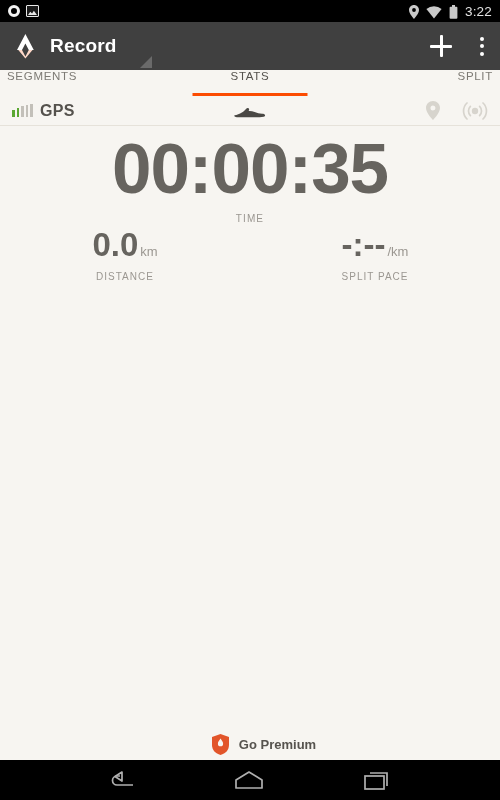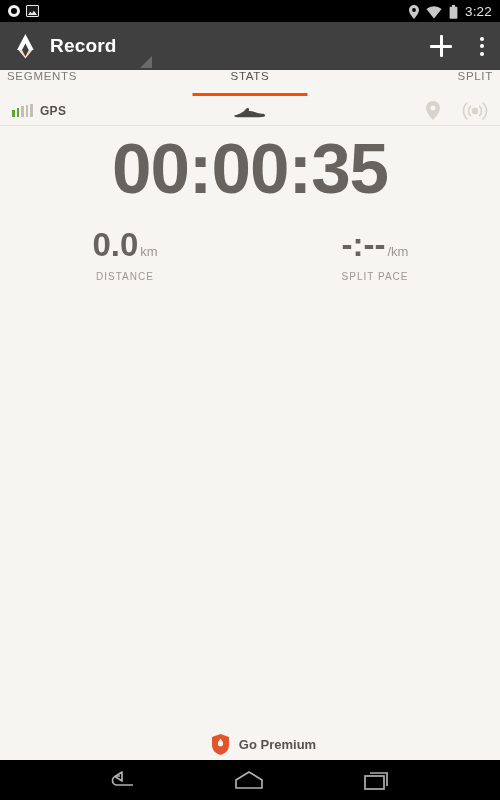--- a/index.html
+++ b/index.html
@@ -78,21 +78,21 @@
   
   .actbar {
     position:absolute; top:96px; left:0; width:500px; height:30px;
     background:#f7f5f1; border-bottom:1px solid #e6e2da;
     display:flex; align-items:center; padding:0 12px;
   }
   .gps { display:flex; align-items:center; gap:7px; }
   .bars { display:flex; align-items:flex-end; gap:2px; height:13px; }
   .bars i { display:block; width:2.6px; background:#c3c0b9; }
   .bars i.on { background:#5ba832; }
-  .gps-label { font-size:12px; font-weight:bold; color:#55524d; letter-spacing:.3px; }
+  .gps-label { font-size:16px; font-weight:bold; color:#55524d; letter-spacing:.3px; }
   .shoe { position:absolute; left:50%; transform:translateX(-50%); width:34px; height:16px; }
   .actbar-right { margin-left:auto; display:flex; align-items:center; gap:22px; }
 
   
   .timer-wrap { position:absolute; top:133px; left:0; width:500px; text-align:center; }
   .timer {
     font-size:71px; font-weight:bold; color:#67645f; letter-spacing:-1px;
     line-height:1; font-family:"Liberation Sans", sans-serif;
   }
   .timer-label {
@@ -208,20 +208,21 @@
       <svg width="26" height="18" viewBox="0 0 26 18">
         <circle cx="13" cy="9" r="3.2" fill="#d7d4cd"></circle>
         <path d="M17.6 4.4a6.5 6.5 0 0 1 0 9.2M8.4 13.6a6.5 6.5 0 0 1 0-9.2" stroke="#d7d4cd" stroke-width="1.7" fill="none" stroke-linecap="round"></path>
         <path d="M21 1a11 11 0 0 1 0 16M5 17A11 11 0 0 1 5 1" stroke="#d7d4cd" stroke-width="1.7" fill="none" stroke-linecap="round"></path>
       </svg>
     </div>
   </div>
 
   <div class="timer-wrap">
     <div class="timer">00:00:35</div>
+    <div class="timer-label">TIME</div>
   </div>
 
   <div class="row-stats">
     <div class="stat">
       <div class="stat-val">
         <span>0.0</span>
         <span class="stat-unit">km</span>
       </div>
       <div class="stat-label">DISTANCE</div>
     </div>

